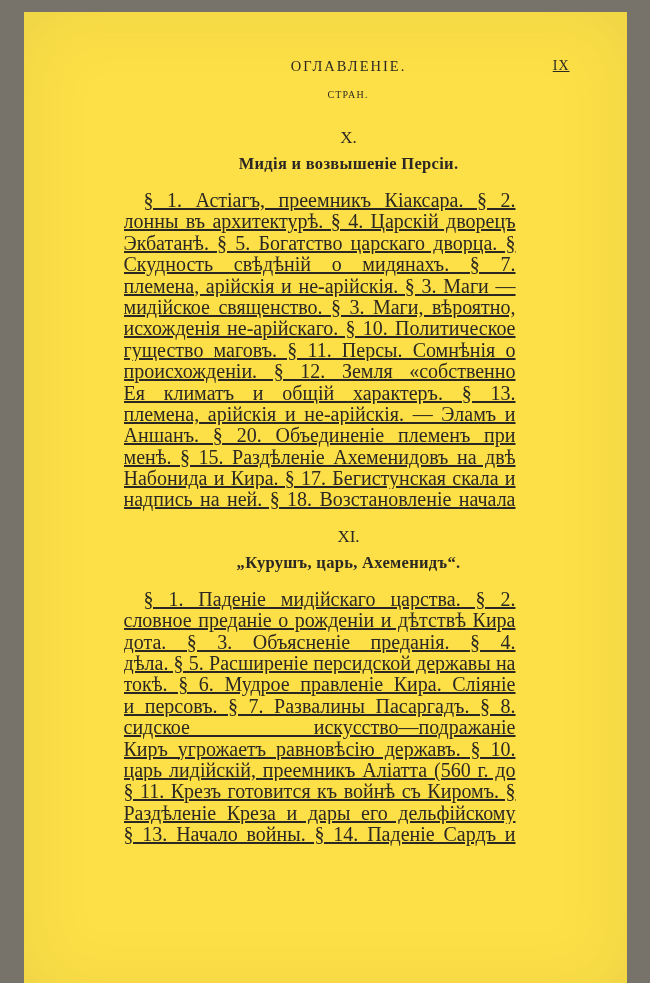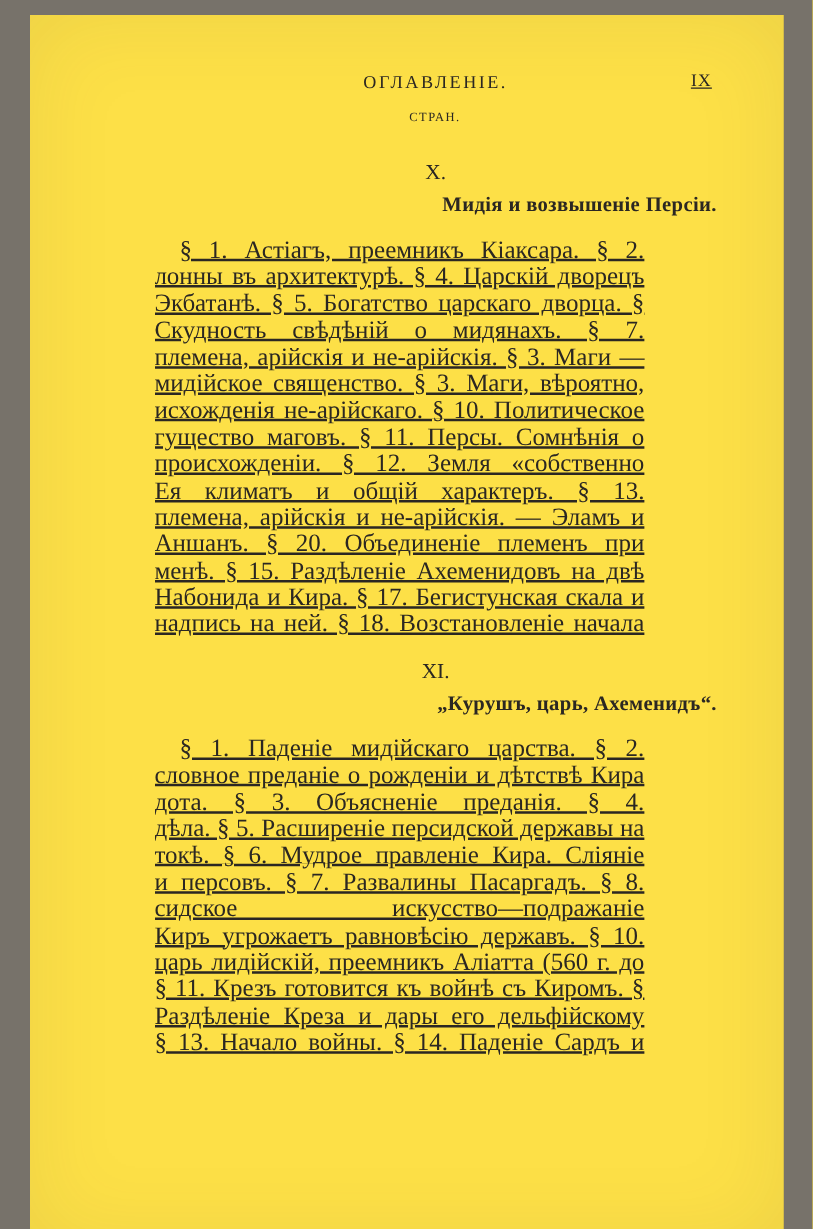--- a/index.html
+++ b/index.html
@@ -55,21 +55,21 @@
   .sec-num {
     margin-top: 28px;
     text-align: center;
     font-size: 17px;
     line-height: 20px;
   }
   .toc-section + .toc-section .sec-num { margin-top: 16px; }
 
   .sec-title {
     margin-top: 6px;
-    text-align: right;
+    text-align: center;
     font-size: 16.5px;
     font-weight: bold;
     letter-spacing: 0.3px;
     line-height: 20px;
   }
 
   .sec-body {
     margin-top: 16px;
     font-size: 20px;
     line-height: 21.4px;

